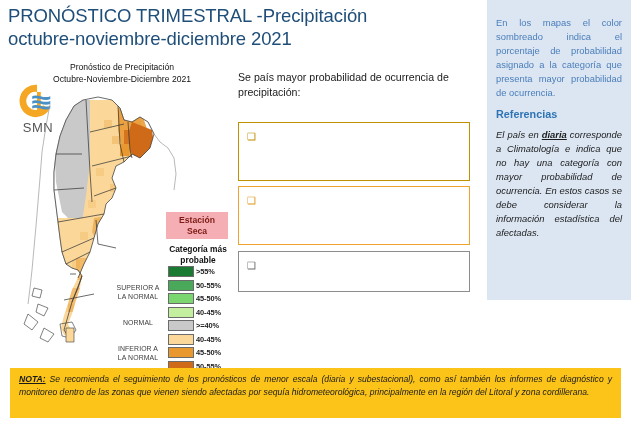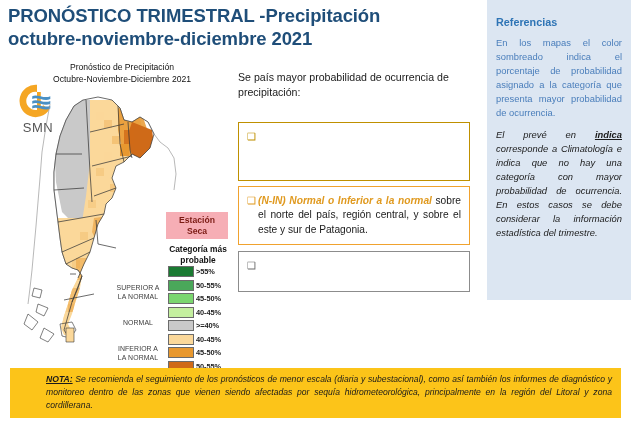--- a/index.html
+++ b/index.html
@@ -9,21 +9,21 @@
     font-family:"Liberation Sans", sans-serif;
     position:relative;
     overflow:hidden;
     color:#1a1a1a;
   }
   .abs{position:absolute;}
 
   
   #main-title{
     left:8px;top:4px;width:470px;
-    font-size:18.5px;font-weight:bold;
+    font-size:18.5px;font-weight:normal;
     color:#1f4e79;
     line-height:1.26;
     letter-spacing:-0.1px;
   }
   #main-title .l2{display:block;}
 
   
   #map-panel{left:0px;top:62px;width:238px;height:288px;}
   #map-title{
     left:22px;top:0px;width:200px;text-align:center;
@@ -129,21 +129,20 @@
   
   #nota{
     left:10px;top:368px;width:611px;height:50px;
     background:#fcc419;
     box-sizing:border-box;
     padding:5px 9px;
   }
   #nota-text{
     font-size:8.6px;font-style:italic;color:#1a1a1a;line-height:1.52;
     text-align:justify;
-    margin-left:27px;
   }
   #nota-text .nb{font-weight:bold;text-decoration:underline;font-style:italic;}
 </style>
 </head>
 <body>
 
 <div class="abs" id="main-title">
   <span>PRONÓSTICO TRIMESTRAL -Precipitación</span>
   <span class="l2">octubre-noviembre-diciembre 2021</span>
 </div>
@@ -333,28 +332,27 @@
 </div>
 
 <div class="abs" id="intro-text">Se país mayor probabilidad de ocurrencia de precipitación:</div>
 
 <div class="callout" id="callout-in">
   <span class="cb">❑</span>
 </div>
 
 <div class="callout" id="callout-nin">
   <span class="cb">❑</span>
-  <span class="ctext"><span class="em">(N-IN) Normal o Inferior a la normal</span><span> sobre el norte del país, región central, y sobre el este y sur de Patagonia.</span></span>
 </div>
 
 <div class="callout" id="callout-n">
   <span class="cb">❑</span>
 </div>
 
 <div class="abs" id="referencias">
+  <div id="ref-p1">En los mapas el color sombreado indica el porcentaje de probabilidad asignado a la categoría que presenta mayor probabilidad de ocurrencia.</div>
   <div id="ref-title">Referencias</div>
-  <div id="ref-p1">En los mapas el color sombreado indica el porcentaje de probabilidad asignado a la categoría que presenta mayor probabilidad de ocurrencia.</div>
-  <div id="ref-p2"><span>El prevé en </span><span class="u">indica</span><span> corresponde a Climatología e indica que no hay una categoría con mayor probabilidad de ocurrencia. En estos casos se debe considerar la información estadística del trimestre.</span></div>
+  <div id="ref-p2"><span>El país en </span><span class="u">diaria</span><span> corresponde a Climatología e indica que no hay una categoría con mayor probabilidad de ocurrencia. En estos casos se debe considerar la información estadística del afectadas.</span></div>
 </div>
 
 <div class="abs" id="nota">
   <div id="nota-text"><span class="nb">NOTA:</span><span> Se recomienda el seguimiento de los pronósticos de menor escala (diaria y subestacional), como así también los informes de diagnóstico y monitoreo dentro de las zonas que vienen siendo afectadas por sequía hidrometeorológica, principalmente en la región del Litoral y zona cordillerana.</span></div>
 </div>
 
 </body></html>

